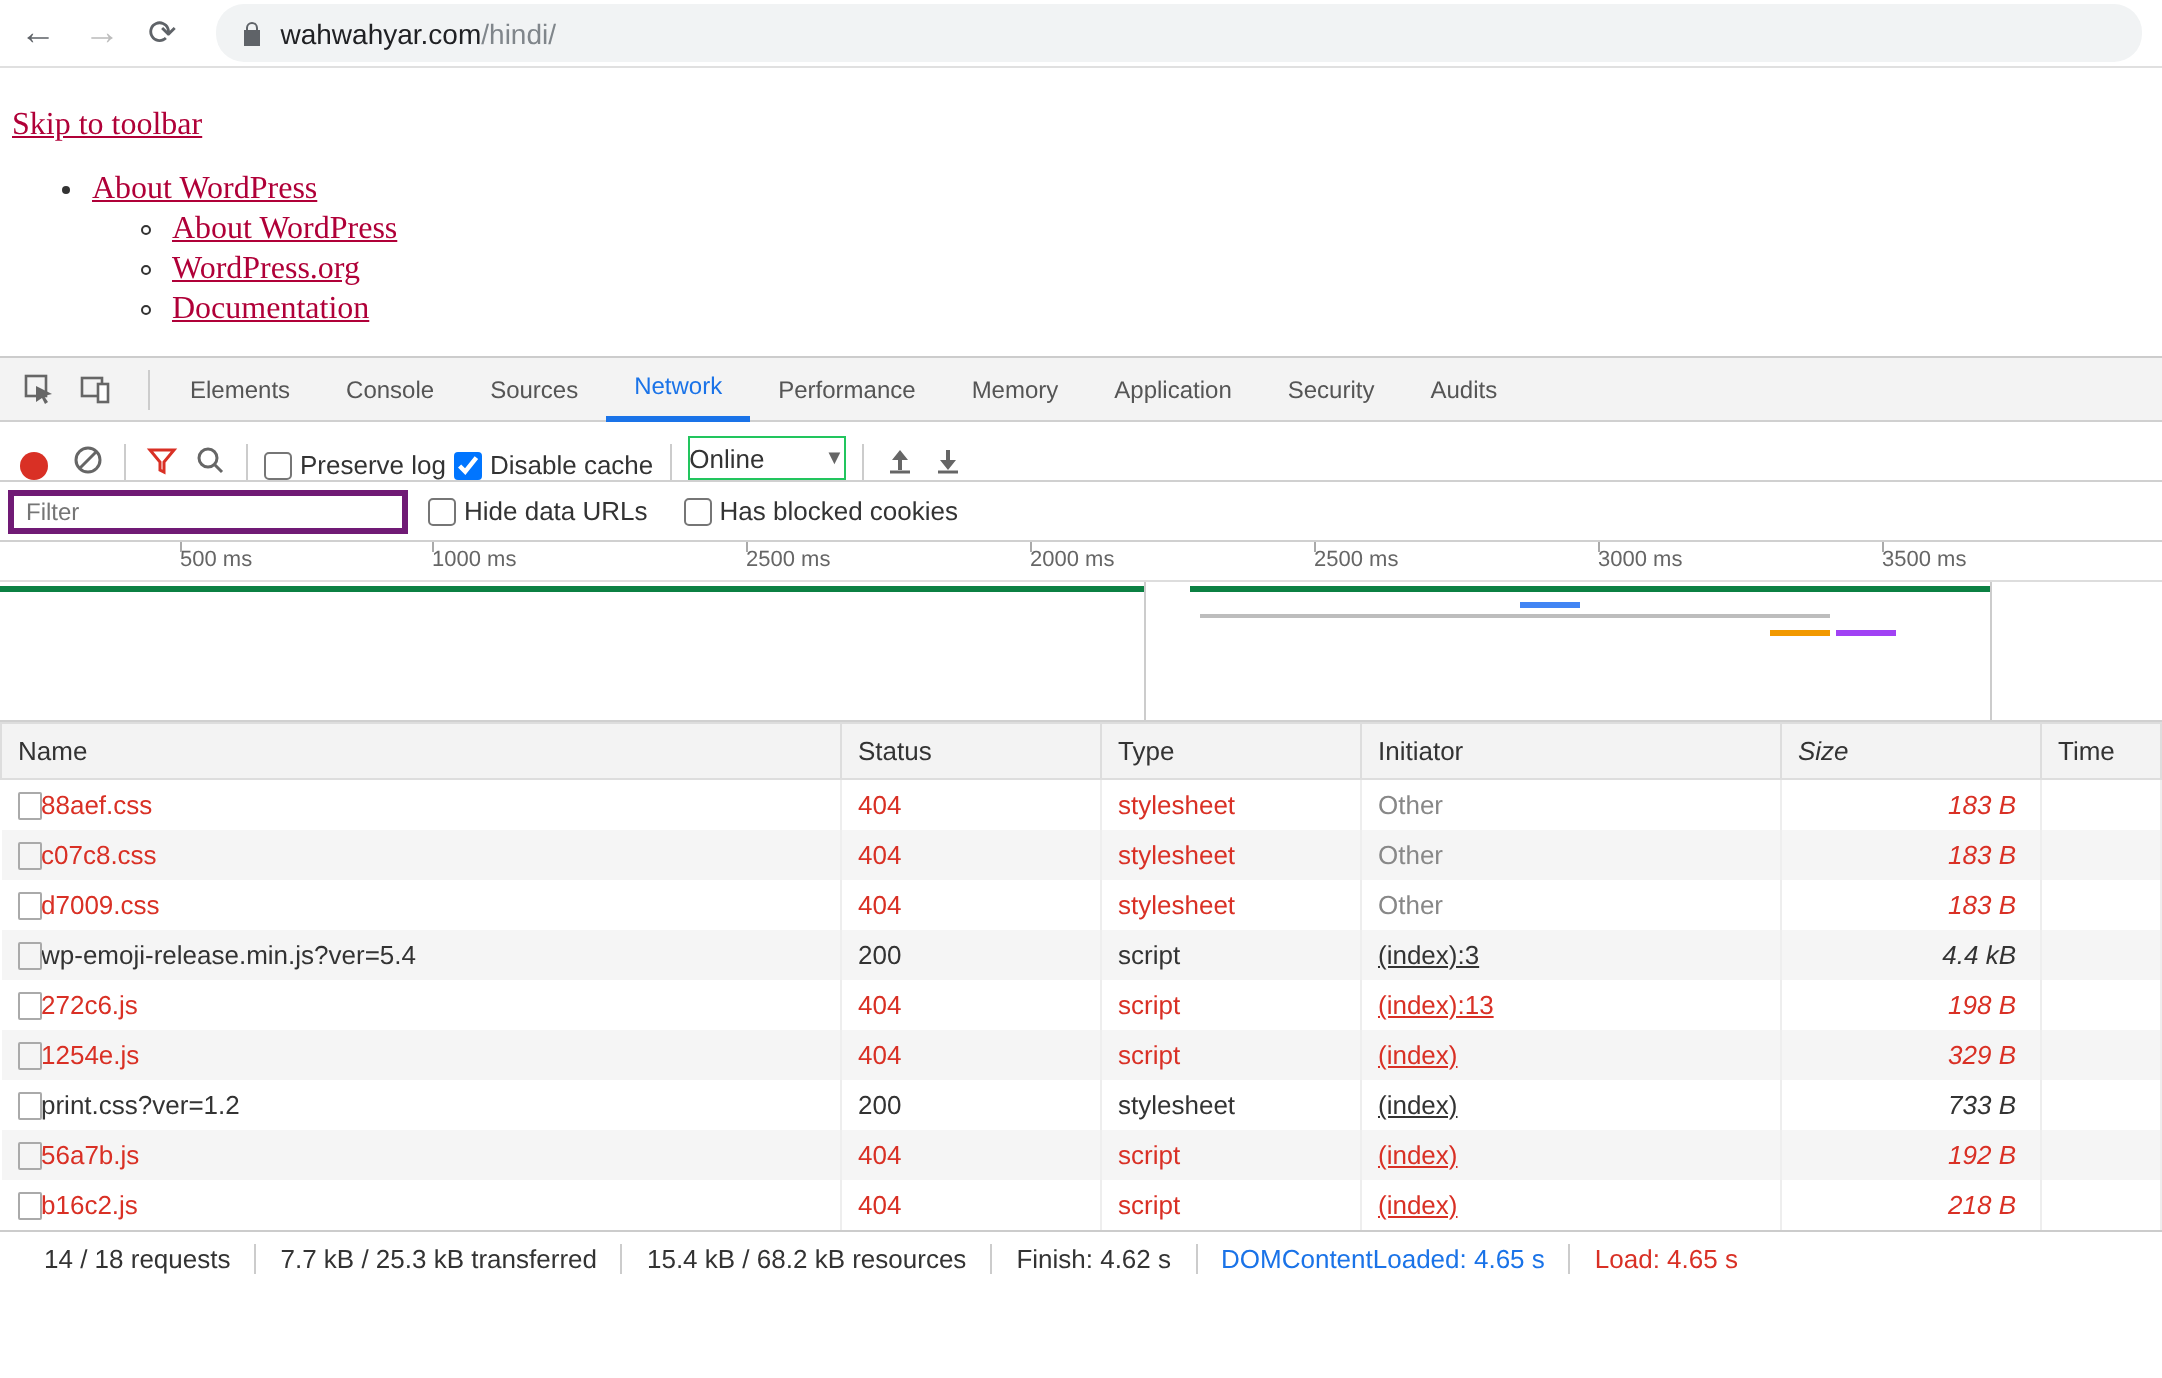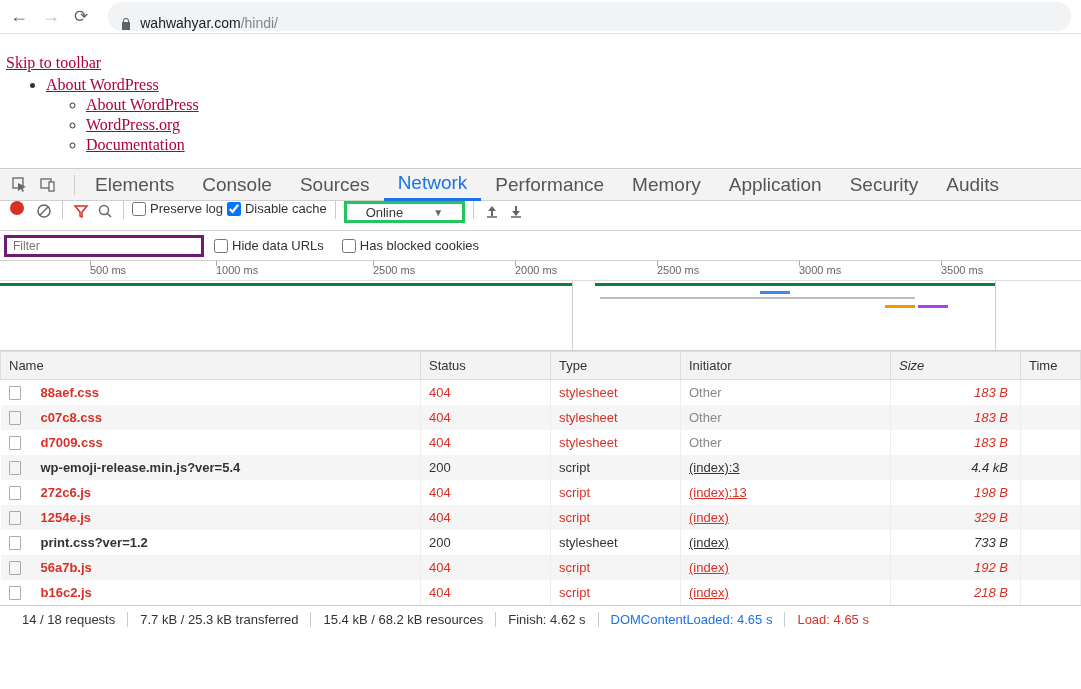--- a/index.html
+++ b/index.html
@@ -3,50 +3,50 @@
 <meta charset="utf-8">
 <style>
   * { box-sizing: border-box; margin: 0; padding: 0; }
   body { font-family: -apple-system, "Segoe UI", Arial, sans-serif; font-size: 13px; color: #333; background: #fff; width: 1081px; }
   
   
   .browser-bar { display: flex; align-items: center; height: 34px; padding: 0 10px; border-bottom: 1px solid #e0e0e0; gap: 14px; }
   .nav-arrow { color: #5f6368; font-size: 18px; cursor: pointer; }
   .nav-arrow.disabled { color: #bdbdbd; }
   .reload { color: #5f6368; font-size: 17px; cursor: pointer; }
-  .url-bar { flex: 1; display: flex; align-items: flex-end; height: 29px; background: #f1f3f4; border-radius: 14px; padding: 0 12px; gap: 8px; color: #5f6368; font-size: 14px; margin-left: 6px; }
+  .url-bar { flex: 1; display: flex; align-items: center; height: 29px; background: #f1f3f4; border-radius: 14px; padding: 0 12px; gap: 8px; color: #5f6368; font-size: 14px; margin-left: 6px; }
   .lock { font-size: 12px; color: #5f6368; }
   .url-host { color: #202124; }
   .url-path { color: #80868b; }
   
   
   .page-content { padding: 20px 6px 12px 6px; font-family: "Times New Roman", serif; font-size: 16px; }
   .skip-link { color: #b00038; text-decoration: underline; }
-  ul.wp-list { list-style: disc; padding-left: 40px; margin-top: 4px; }
+  ul.wp-list { list-style: disc; padding-left: 40px; margin-top: 14px; }
   ul.wp-list li { margin: 2px 0; }
   ul.wp-sub { list-style: circle; padding-left: 40px; }
   ul.wp-list a { color: #b00038; text-decoration: underline; }
   
   
   .devtools { border-top: 1px solid #ccc; background: #fff; }
   .dt-tabs { display: flex; align-items: center; height: 32px; border-bottom: 1px solid #d0d0d0; background: #f3f3f3; }
   .dt-lefttools { display: flex; align-items: center; gap: 0; padding: 0 6px; }
   .dt-lefttools .icon-btn { width: 28px; height: 28px; display: flex; align-items: center; justify-content: center; color: #666; cursor: pointer; }
   .dt-sep { width: 1px; height: 20px; background: #ccc; margin: 0 6px; }
-  .dt-tab { padding: 0 14px; height: 32px; display: flex; align-items: center; color: #555; cursor: pointer; font-size: 19px; }
+  .dt-tab { padding: 0 14px; height: 32px; display: flex; align-items: center; color: #555; cursor: pointer; font-size: 12px; }
   .dt-tab.active { color: #1a73e8; border-bottom: 3px solid #1a73e8; height: 32px; }
   
-  .dt-toolbar { display: flex; align-items: flex-start; height: 30px; border-bottom: 1px solid #d0d0d0; padding: 0 4px; gap: 4px; }
+  .dt-toolbar { display: flex; align-items: flex-end; height: 30px; border-bottom: 1px solid #d0d0d0; padding: 0 4px; gap: 4px; }
   .rec-dot { width: 14px; height: 14px; border-radius: 50%; background: #d93025; margin: 0 6px; cursor: pointer; }
   .tool-icon { width: 20px; height: 20px; display: flex; align-items: center; justify-content: center; color: #666; cursor: pointer; }
   .tool-icon.red { color: #d93025; }
   .tool-sep { width: 1px; height: 18px; background: #ccc; margin: 0 4px; }
   .chk { display: flex; align-items: center; gap: 4px; color: #333; font-size: 13px; }
   .chk input { width: 14px; height: 14px; }
-  .select-box { display: flex; align-items: center; gap: 6px; border: 3px solid #22c55e; height: 22px; padding: 0 19px; color: #333; font-size: 13px; background: #fff; cursor: pointer; }
+  .select-box { display: flex; align-items: center; gap: 6px; border: 1px solid #22c55e; height: 22px; padding: 0 0; color: #333; font-size: 13px; background: #fff; cursor: pointer; }
   .select-arrow { font-size: 10px; color: #666; }
   
   .dt-filterbar { display: flex; align-items: center; height: 30px; border-bottom: 1px solid #d0d0d0; padding: 0 4px; gap: 10px; }
   .filter-input { width: 200px; height: 22px; border: 3px solid #701a75; padding: 0 6px; font-size: 12px; background: #fff; }
   .type-filter { padding: 2px 6px; color: #333; font-size: 13px; cursor: pointer; border-radius: 7px; }
   .type-filter.active { background: #6e6e6e; color: #fff; }
   
   .timeline { height: 90px; border-bottom: 1px solid #d0d0d0; position: relative; overflow: hidden; }
   .tl-ruler { height: 20px; border-bottom: 1px solid #ddd; position: relative; font-size: 11px; color: #666; }
   .tl-tick { position: absolute; top: 3px; }
@@ -57,21 +57,21 @@
   .tl-bar-blue { position: absolute; height: 3px; background: #4285f4; }
   .tl-bar-orange { position: absolute; height: 3px; background: #f29900; }
   .tl-bar-purple { position: absolute; height: 3px; background: #a142f4; }
   .tl-vline { position:absolute; top:0; bottom:0; width:1px; background:#ccc; }
   
   .net-table { width: 100%; border-collapse: collapse; }
   .net-table th { text-align: left; font-weight: normal; font-size: 13px; color: #333; padding: 6px 8px; border: 1px solid #ddd; background: #f3f3f3; }
   .net-table td { font-size: 13px; padding: 5px 8px; border-right: 1px solid #eee; }
   .net-table tbody tr:nth-child(even) { background: #f5f5f5; }
   .net-table .err { color: #d93025; }
-  .net-table .name-cell { display: flex; align-items: flex-end; gap: 20px; font-weight: bold; }
+  .net-table .name-cell { display: flex; align-items: flex-end; gap: 0; }
   .net-table .file-icon { width: 12px; height: 14px; border: 1px solid #aaa; border-radius: 1px; display: inline-block; position: relative; }
   .net-table .link { color: #333; text-decoration: underline; cursor: pointer; }
   .net-table .link.err { color: #d93025; }
   .col-name { width: 420px; }
   .col-status { width: 130px; }
   .col-type { width: 130px; }
   .col-init { width: 210px; }
   .col-size { width: 130px; text-align: right; }
   .col-time { width: auto; }
   .size-cell { text-align: right; padding-right: 12px !important; font-style: italic; }

